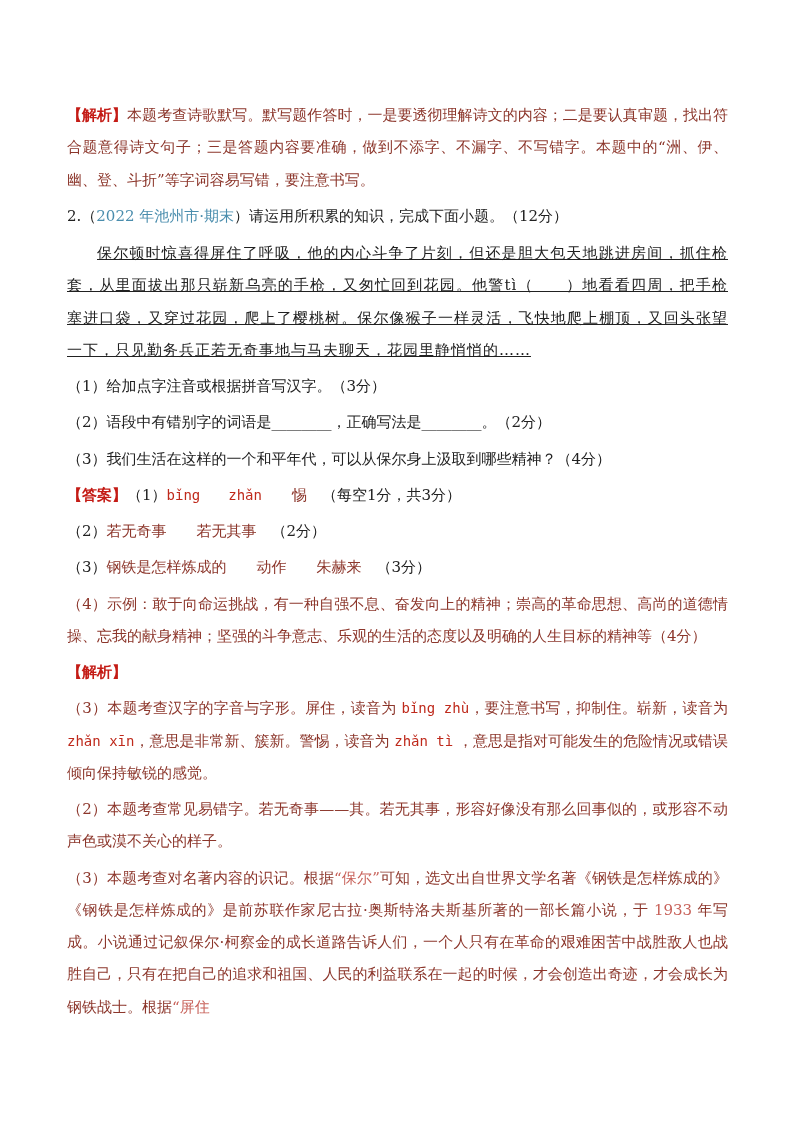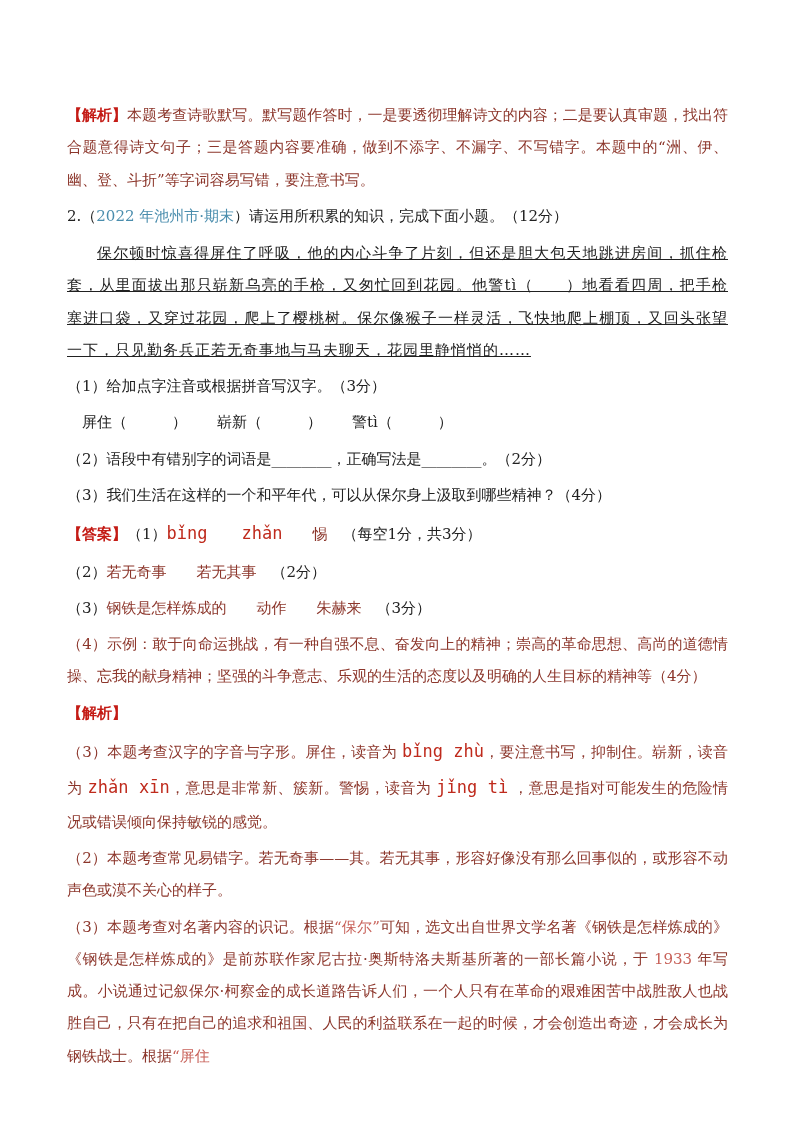--- a/index.html
+++ b/index.html
@@ -31,38 +31,37 @@
   p.excerpt {
     text-indent: 2em;
     font-family: "DejaVu Serif", "Liberation Serif", serif;
     letter-spacing: 1px;
     text-decoration: underline;
   }
   .run { white-space: pre-wrap; }
   .run.black       { color: var(--text_black); }
   .run.label-red   { color: var(--label_red); font-weight: bold; }
   .run.body-red    { color: var(--body_red); }
-  .run.pinyin-red  { color: var(--pinyin_red); font-family: "DejaVu Sans Mono", "Liberation Mono", monospace; font-size: 17px; }
+  .run.pinyin-red  { color: var(--pinyin_red); font-family: "DejaVu Sans Mono", "Liberation Mono", monospace; font-size: 14px; }
   .run.highlight-red { color: var(--highlight_red); }
   .run.teal        { color: var(--cite_teal); }
 </style>
 </head>
 <body>
 
 <div class="doc">
   <div>
       <p class="para"><span class="run label-red">【解析】</span><span class="run body-red">本题考查诗歌默写。默写题作答时，一是要透彻理解诗文的内容；二是要认真审题，找出符合题意得诗文句子；三是答题内容要准确，做到不添字、不漏字、不写错字。本题中的“洲、伊、幽、登、斗折”等字词容易写错，要注意书写。</span></p>
       <p class="para gap-lg"><span class="run black">2.（</span><span class="run teal">2022 年池州市·期末</span><span class="run black">）请运用所积累的知识，完成下面小题。（12分）</span></p>
       <p class="para excerpt"><span class="run black">保尔顿时惊喜得屏住了呼吸，他的内心斗争了片刻，但还是胆大包天地跳进房间，抓住枪套，从里面拔出那只崭新乌亮的手枪，又匆忙回到花园。他警tì（　　）地看看四周，把手枪塞进口袋，又穿过花园，爬上了樱桃树。保尔像猴子一样灵活，飞快地爬上棚顶，又回头张望一下，只见勤务兵正若无奇事地与马夫聊天，花园里静悄悄的……</span></p>
       <p class="para"><span class="run black">（1）给加点字注音或根据拼音写汉字。（3分）</span></p>
-      <p class="para"><span class="run black">　屏住（　　　）　　崭新（　　　）　　警tì（　　　）</span></p>
       <p class="para"><span class="run black">（2）语段中有错别字的词语是________，正确写法是________。（2分）</span></p>
       <p class="para"><span class="run black">（3）我们生活在这样的一个和平年代，可以从保尔身上汲取到哪些精神？（4分）</span></p>
       <p class="para"><span class="run label-red">【答案】</span><span class="run black">（1）</span><span class="run pinyin-red">bǐng　　zhǎn</span><span class="run body-red">　　惕</span><span class="run black">　（每空1分，共3分）</span></p>
       <p class="para"><span class="run black">（2）</span><span class="run body-red">若无奇事　　若无其事</span><span class="run black">　（2分）</span></p>
       <p class="para"><span class="run black">（3）</span><span class="run body-red">钢铁是怎样炼成的　　动作　　朱赫来</span><span class="run black">　（3分）</span></p>
       <p class="para"><span class="run body-red">（4）示例：敢于向命运挑战，有一种自强不息、奋发向上的精神；崇高的革命思想、高尚的道德情操、忘我的献身精神；坚强的斗争意志、乐观的生活的态度以及明确的人生目标的精神等（4分）</span></p>
       <p class="para"><span class="run label-red">【解析】</span></p>
-      <p class="para"><span class="run body-red">（3）本题考查汉字的字音与字形。屏住，读音为 </span><span class="run pinyin-red">bǐng zhù</span><span class="run body-red">，要注意书写，抑制住。崭新，读音为 </span><span class="run pinyin-red">zhǎn xīn</span><span class="run body-red">，意思是非常新、簇新。警惕，读音为 </span><span class="run pinyin-red">jǐng tì</span><span class="run body-red"> ，意思是指对可能发生的危险情况或错误倾向保持敏锐的感觉。</span></p>
+      <p class="para"><span class="run body-red">（3）本题考查汉字的字音与字形。屏住，读音为 </span><span class="run pinyin-red">bǐng zhù</span><span class="run body-red">，要注意书写，抑制住。崭新，读音为 </span><span class="run pinyin-red">zhǎn xīn</span><span class="run body-red">，意思是非常新、簇新。警惕，读音为 </span><span class="run pinyin-red">zhǎn tì</span><span class="run body-red"> ，意思是指对可能发生的危险情况或错误倾向保持敏锐的感觉。</span></p>
       <p class="para"><span class="run body-red">（2）本题考查常见易错字。若无奇事——其。若无其事，形容好像没有那么回事似的，或形容不动声色或漠不关心的样子。</span></p>
       <p class="para"><span class="run body-red">（3）本题考查对名著内容的识记。根据</span><span class="run highlight-red">“保尔”</span><span class="run body-red">可知，选文出自世界文学名著《钢铁是怎样炼成的》《钢铁是怎样炼成的》是前苏联作家尼古拉·奥斯特洛夫斯基所著的一部长篇小说，于 </span><span class="run highlight-red">1933</span><span class="run body-red"> 年写成。小说通过记叙保尔·柯察金的成长道路告诉人们，一个人只有在革命的艰难困苦中战胜敌人也战胜自己，只有在把自己的追求和祖国、人民的利益联系在一起的时候，才会创造出奇迹，才会成长为钢铁战士。根据</span><span class="run highlight-red">“屏住</span></p>
     </div>
 </div>
 
 </body></html>

